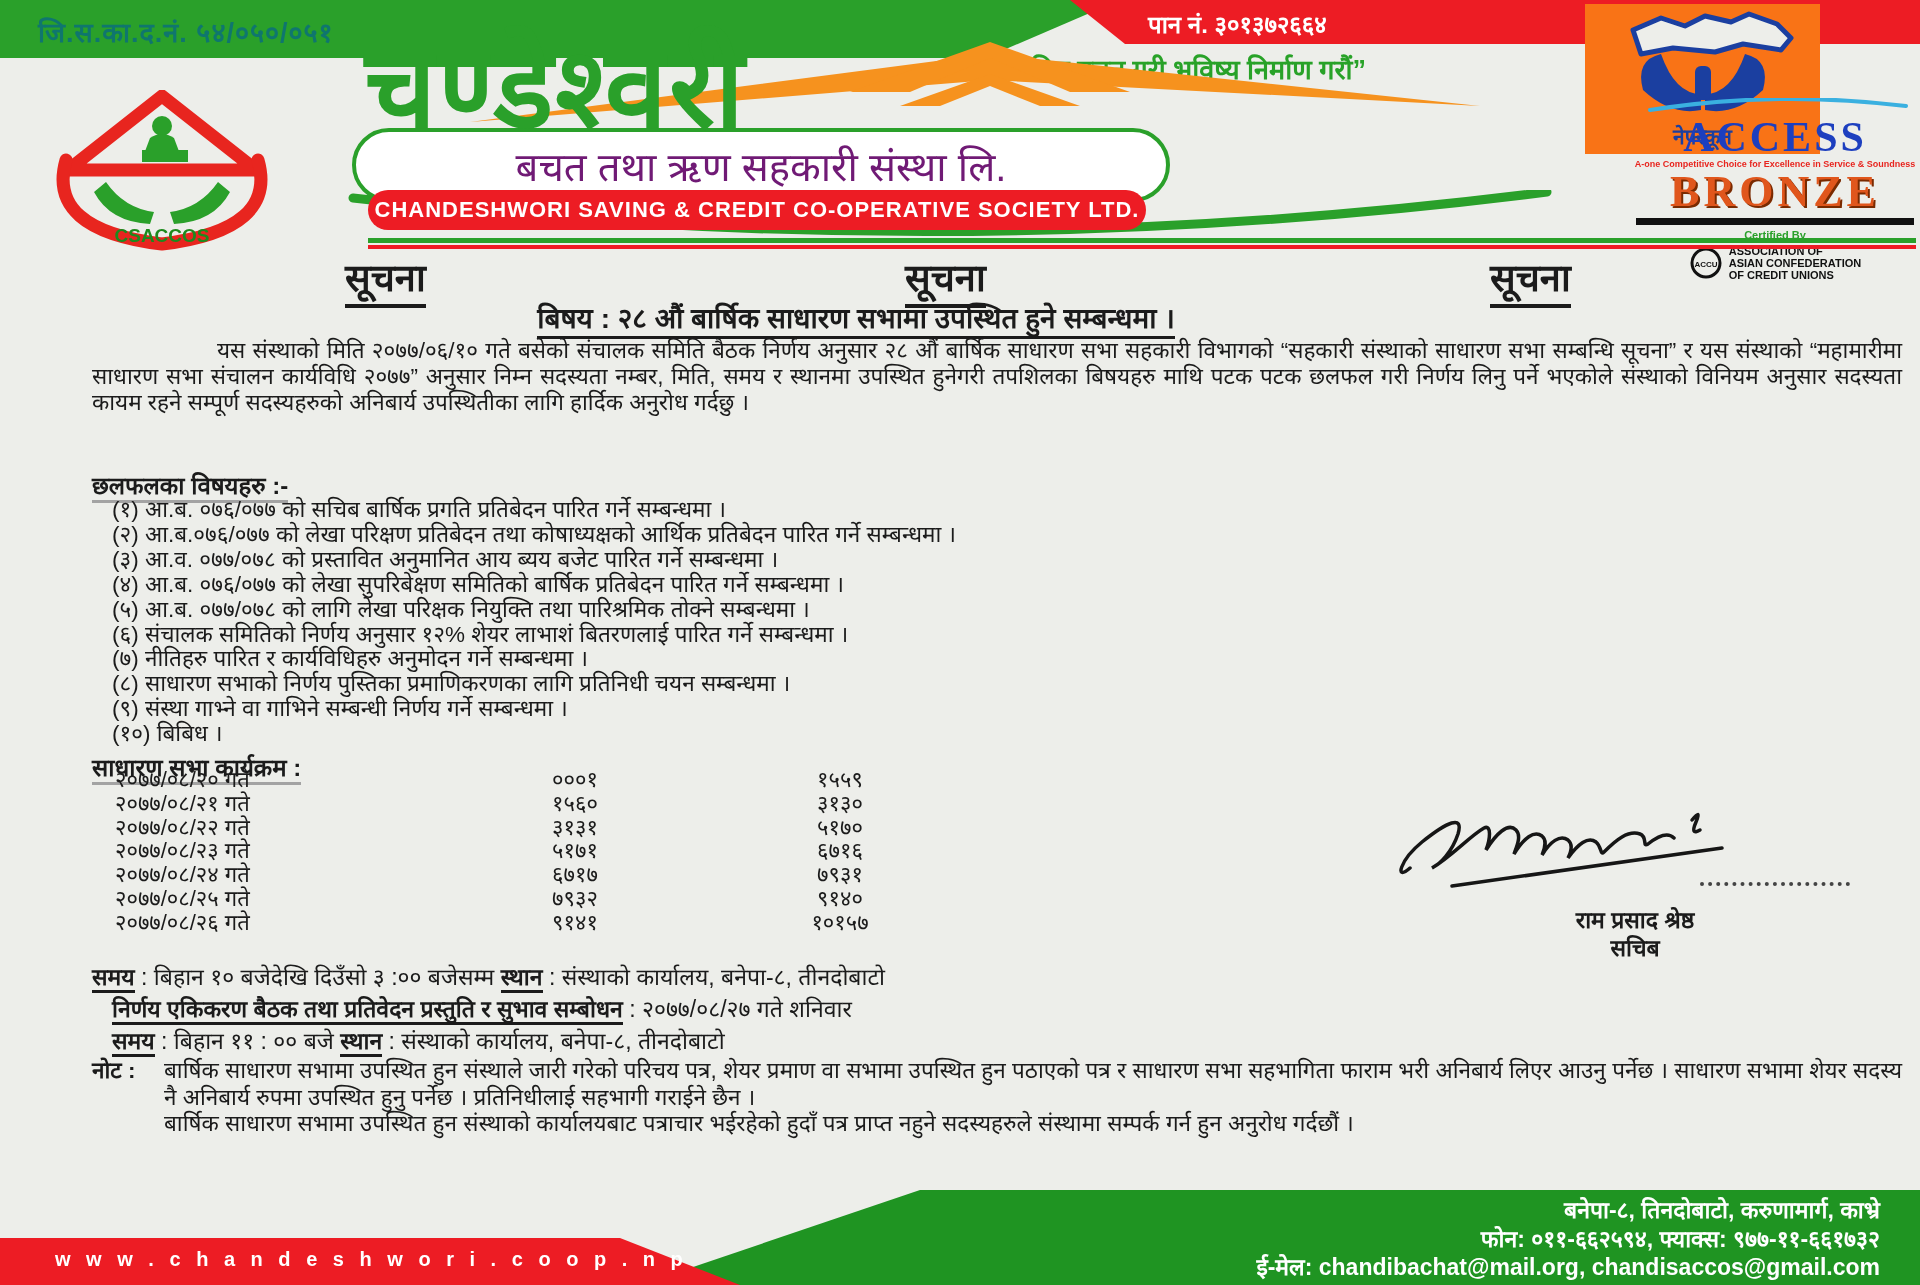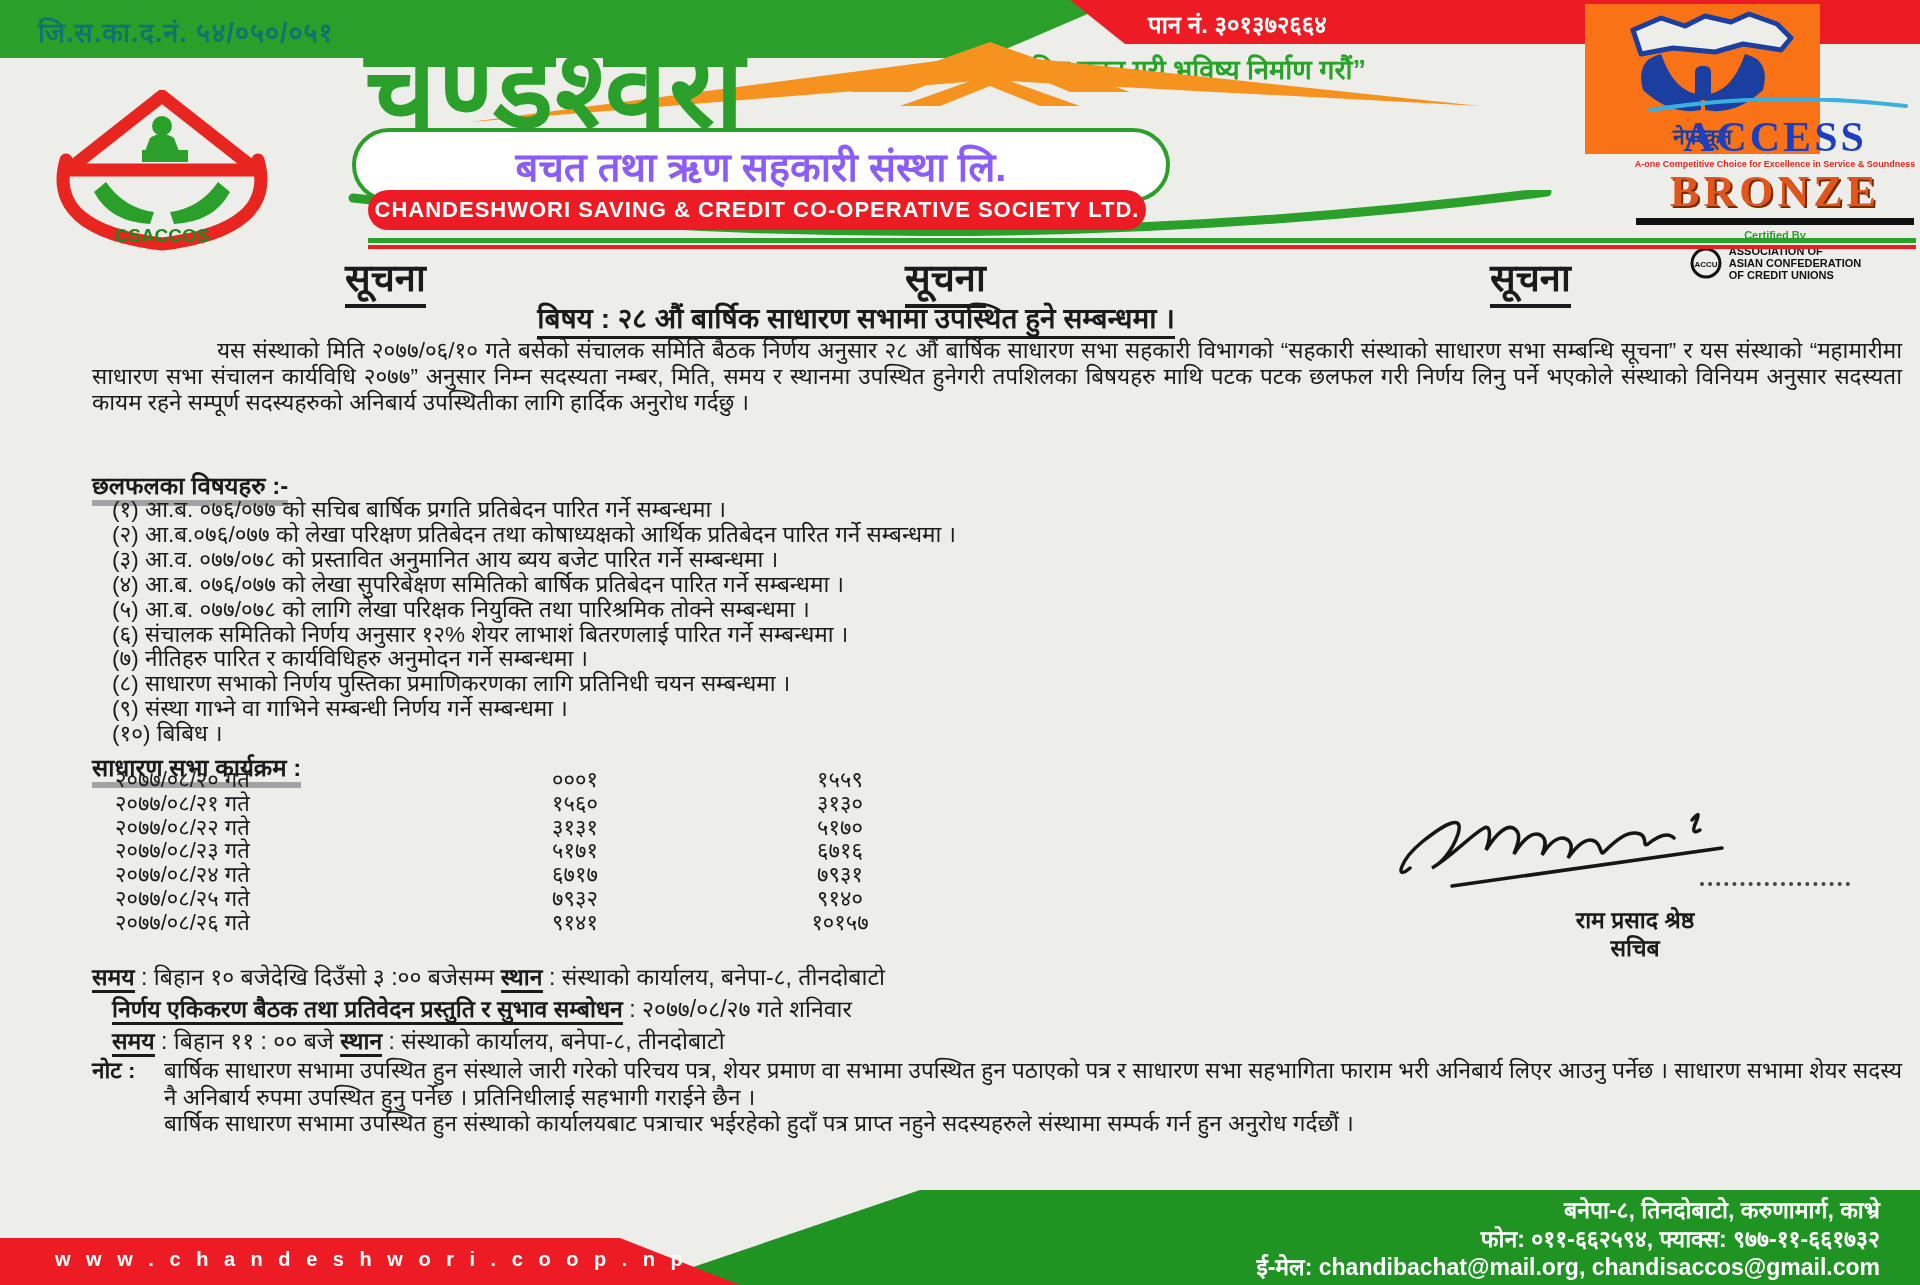--- a/index.html
+++ b/index.html
@@ -15,21 +15,21 @@
   .pan-no{left:1148px;top:7px;color:#fff;font-size:24px;font-weight:700;}
   .slogan{left:980px;top:50px;color:#28a228;font-size:27px;font-weight:700;}
   
   .emblem{left:40px;top:90px;width:245px;height:165px;}
   .main-title{left:365px;top:30px;width:1000px;font-size:112px;line-height:1.05;
       font-weight:700;color:#2aa02a;letter-spacing:2px;z-index:3;}
   .swoosh{left:430px;top:36px;width:1060px;height:100px;z-index:2;}
   .pill-white{left:352px;top:128px;width:810px;height:66px;background:#ffffff;
       border:4px solid #2aa02a;border-radius:45px;display:flex;align-items:center;
       justify-content:center;z-index:1;}
-  .pill-white span{color:#8b5cf6;font-size:40px;font-weight:700;}
+  .pill-white span{color:#701a75;font-size:40px;font-weight:400;}
   .pill-red{left:368px;top:190px;width:778px;height:40px;background:#ed1c24;border-radius:22px;
       display:flex;align-items:center;justify-content:center;z-index:4;}
   .pill-red span{color:#fff;font-size:22px;font-weight:700;letter-spacing:1px;}
   .arc{left:345px;top:190px;width:1210px;height:62px;z-index:0;}
   .nefscun{left:1585px;top:4px;width:235px;height:150px;background:#f97316;text-align:center;}
   .nefscun-caption{color:#1b3fa0;font-size:21px;font-weight:700;margin-top:-4px;}
   .access{left:1630px;top:98px;width:290px;text-align:center;}
   .access-word1{color:#1d3fbf;font-size:42px;font-weight:700;letter-spacing:3px;
       font-family:"Liberation Serif","DejaVu Serif",serif;line-height:1;}
   .access-tag{color:#e8251f;font-size:9px;font-weight:700;margin-top:1px;}
@@ -41,21 +41,21 @@
   .assoc-row{display:flex;align-items:center;justify-content:center;gap:6px;margin-top:2px;}
   .assoc-text{text-align:left;font-size:11px;font-weight:700;line-height:12px;color:#111;}
   
   .sep-green{left:368px;top:238px;width:1548px;height:5px;background:#2aa02a;}
   .sep-red{left:368px;top:245px;width:1548px;height:4px;background:#ed1c24;}
   .suchana{top:250px;font-size:38px;font-weight:700;border-bottom:4px solid #1b1b1b;padding-bottom:2px;}
   .subject-row{left:0;top:298px;width:1712px;text-align:center;}
   .subject-row span{font-size:28px;font-weight:700;border-bottom:3px solid #1b1b1b;padding-bottom:2px;}
   .body-para{left:92px;top:338px;width:1810px;font-size:22.5px;line-height:26px;
       text-align:justify;text-indent:125px;font-weight:500;}
-  .h-underline{font-size:24px;font-weight:700;border-bottom:6px solid #a3a3a3;padding-bottom:1px;}
+  .h-underline{font-size:24px;font-weight:700;border-bottom:3px solid #a3a3a3;padding-bottom:1px;}
   .agenda-h{left:92px;top:468px;}
   .agenda{left:112px;top:498px;width:1800px;font-size:22.5px;line-height:24.9px;font-weight:500;}
   .sched-h{left:92px;top:750px;}
   .sched-table{left:115px;top:768px;width:820px;font-size:22px;line-height:23.8px;font-weight:500;}
   .trow{display:flex;}
   .tc1{width:280px;}
   .tc2{width:360px;text-align:center;}
   .tc3{width:170px;text-align:center;}
   .thead .tc1{text-align:center;font-weight:700;}
   .thead .tc2{display:flex;justify-content:space-around;font-weight:700;}

